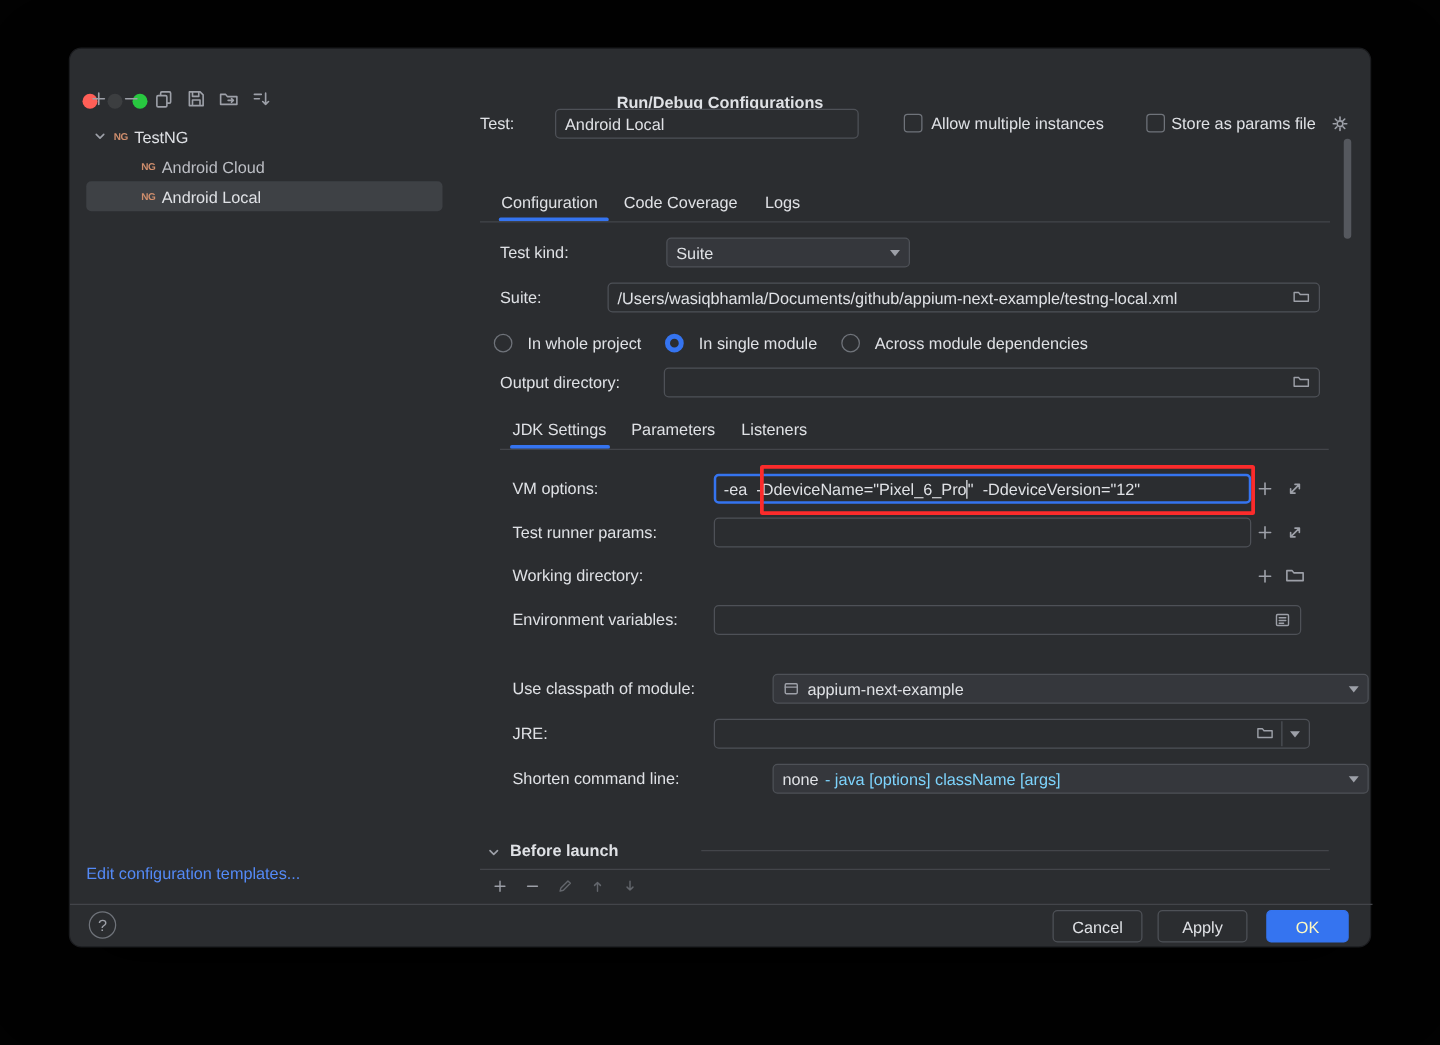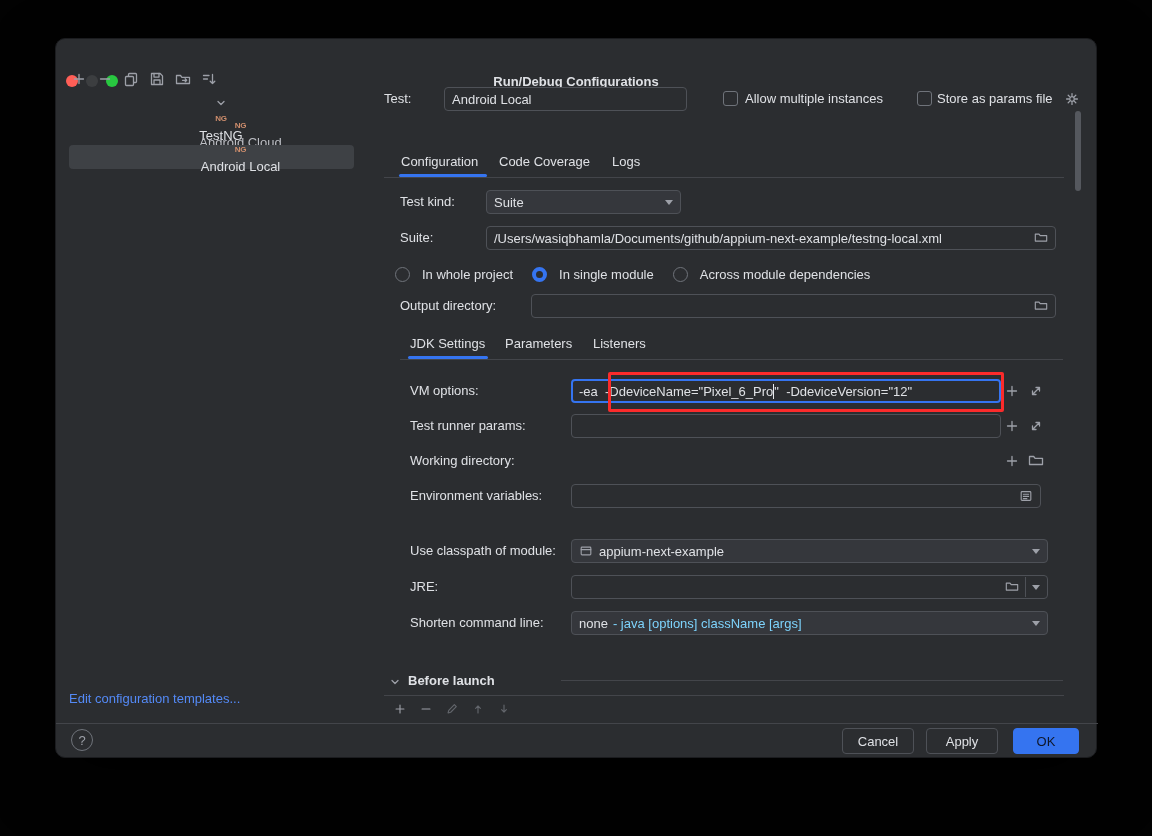--- a/index.html
+++ b/index.html
@@ -11,35 +11,35 @@
   .titlebar { position:absolute; left:0; top:0; width:100%; height:28px;margin-top:28px; }
   .light { position:absolute; top:8px; width:12px; height:12px; border-radius:50%; }
   .title { position:absolute; left:0; top:7px; width:100%; text-align:center; font-weight:bold; font-size:13px; color:#dfe1e5; }
   .icon { display:inline-flex; align-items:center; justify-content:center; flex:0 0 auto; }
   .icon svg { display:block; }
   .stroke { stroke:#9da0a8; fill:none; stroke-width:1.3; stroke-linecap:round; stroke-linejoin:round; }
   .dim .stroke { stroke:#63666c; }
   .label { position:absolute; line-height:24px; color:#dfe1e5; white-space:nowrap; font-size:13px; }
   .field { position:absolute; height:24px; background:#2b2d30; border:1px solid #4e5157; border-radius:4px;
            display:flex; align-items:center; padding:0 7px; color:#dfe1e5; white-space:nowrap; font-size:13px; }
-  .combo { background:#35373c; }
+  .combo { background:#35373c;margin-left:47px; }
   .tri { width:0; height:0; border-left:4px solid transparent; border-right:4px solid transparent; border-top:5px solid #9da0a8; }
   .tab { position:absolute; height:22px; line-height:22px; color:#dfe1e5; white-space:nowrap; font-size:13px; }
   .sep { position:absolute; background:#43454a; }
   .underline { position:absolute; height:3px; background:#3574f0; border-radius:2px; }
   .checkbox { position:absolute; width:15px; height:15px; border:1.5px solid #6f737a; border-radius:3px; background:transparent; }
   .radio { width:15px; height:15px; border-radius:50%; border:1.5px solid #6f737a; flex:0 0 auto; background:transparent; }
   .radio.sel { border:4.5px solid #3574f0; }
   .rgroup { display:flex; align-items:flex-end; gap:12px; }
-  .tree-row { position:absolute; left:0; width:312px; height:24px; display:flex; align-items:center; font-size:13px;flex-direction:column; }
+  .tree-row { position:absolute; left:0; width:312px; height:24px; display:flex; align-items:center; font-size:13px; }
   .ng { font-size:8px; font-weight:bold; color:#cf8e6d; letter-spacing:-.3px; }
   .link { color:#548af7; }
   .btn { position:absolute; height:26px; border:1px solid #4e5157; border-radius:4px; background:#2b2d30;
          color:#dfe1e5; font-size:13px; display:flex; align-items:center; justify-content:center; }
-  .btn.primary { background:#3574f0; border-color:#3574f0; color:#0f172a; }
+  .btn.primary { background:#3574f0; border-color:#3574f0; color:#fef9c3; }
   .caret { width:1px; height:15px; background:#e8eaee; flex:0 0 auto; }
   .pre { white-space:pre; }
   .hint { color:#7dd3fc; }
   .spacer { flex:1; }
   .vdiv { width:1px; height:20px; background:#4e5157; margin:0 6px; }
   .annotation { position:absolute; border:3px solid #fb2b2b; border-radius:2px; z-index:6; pointer-events:none; }
 </style>
 </head>
 <body>
 

